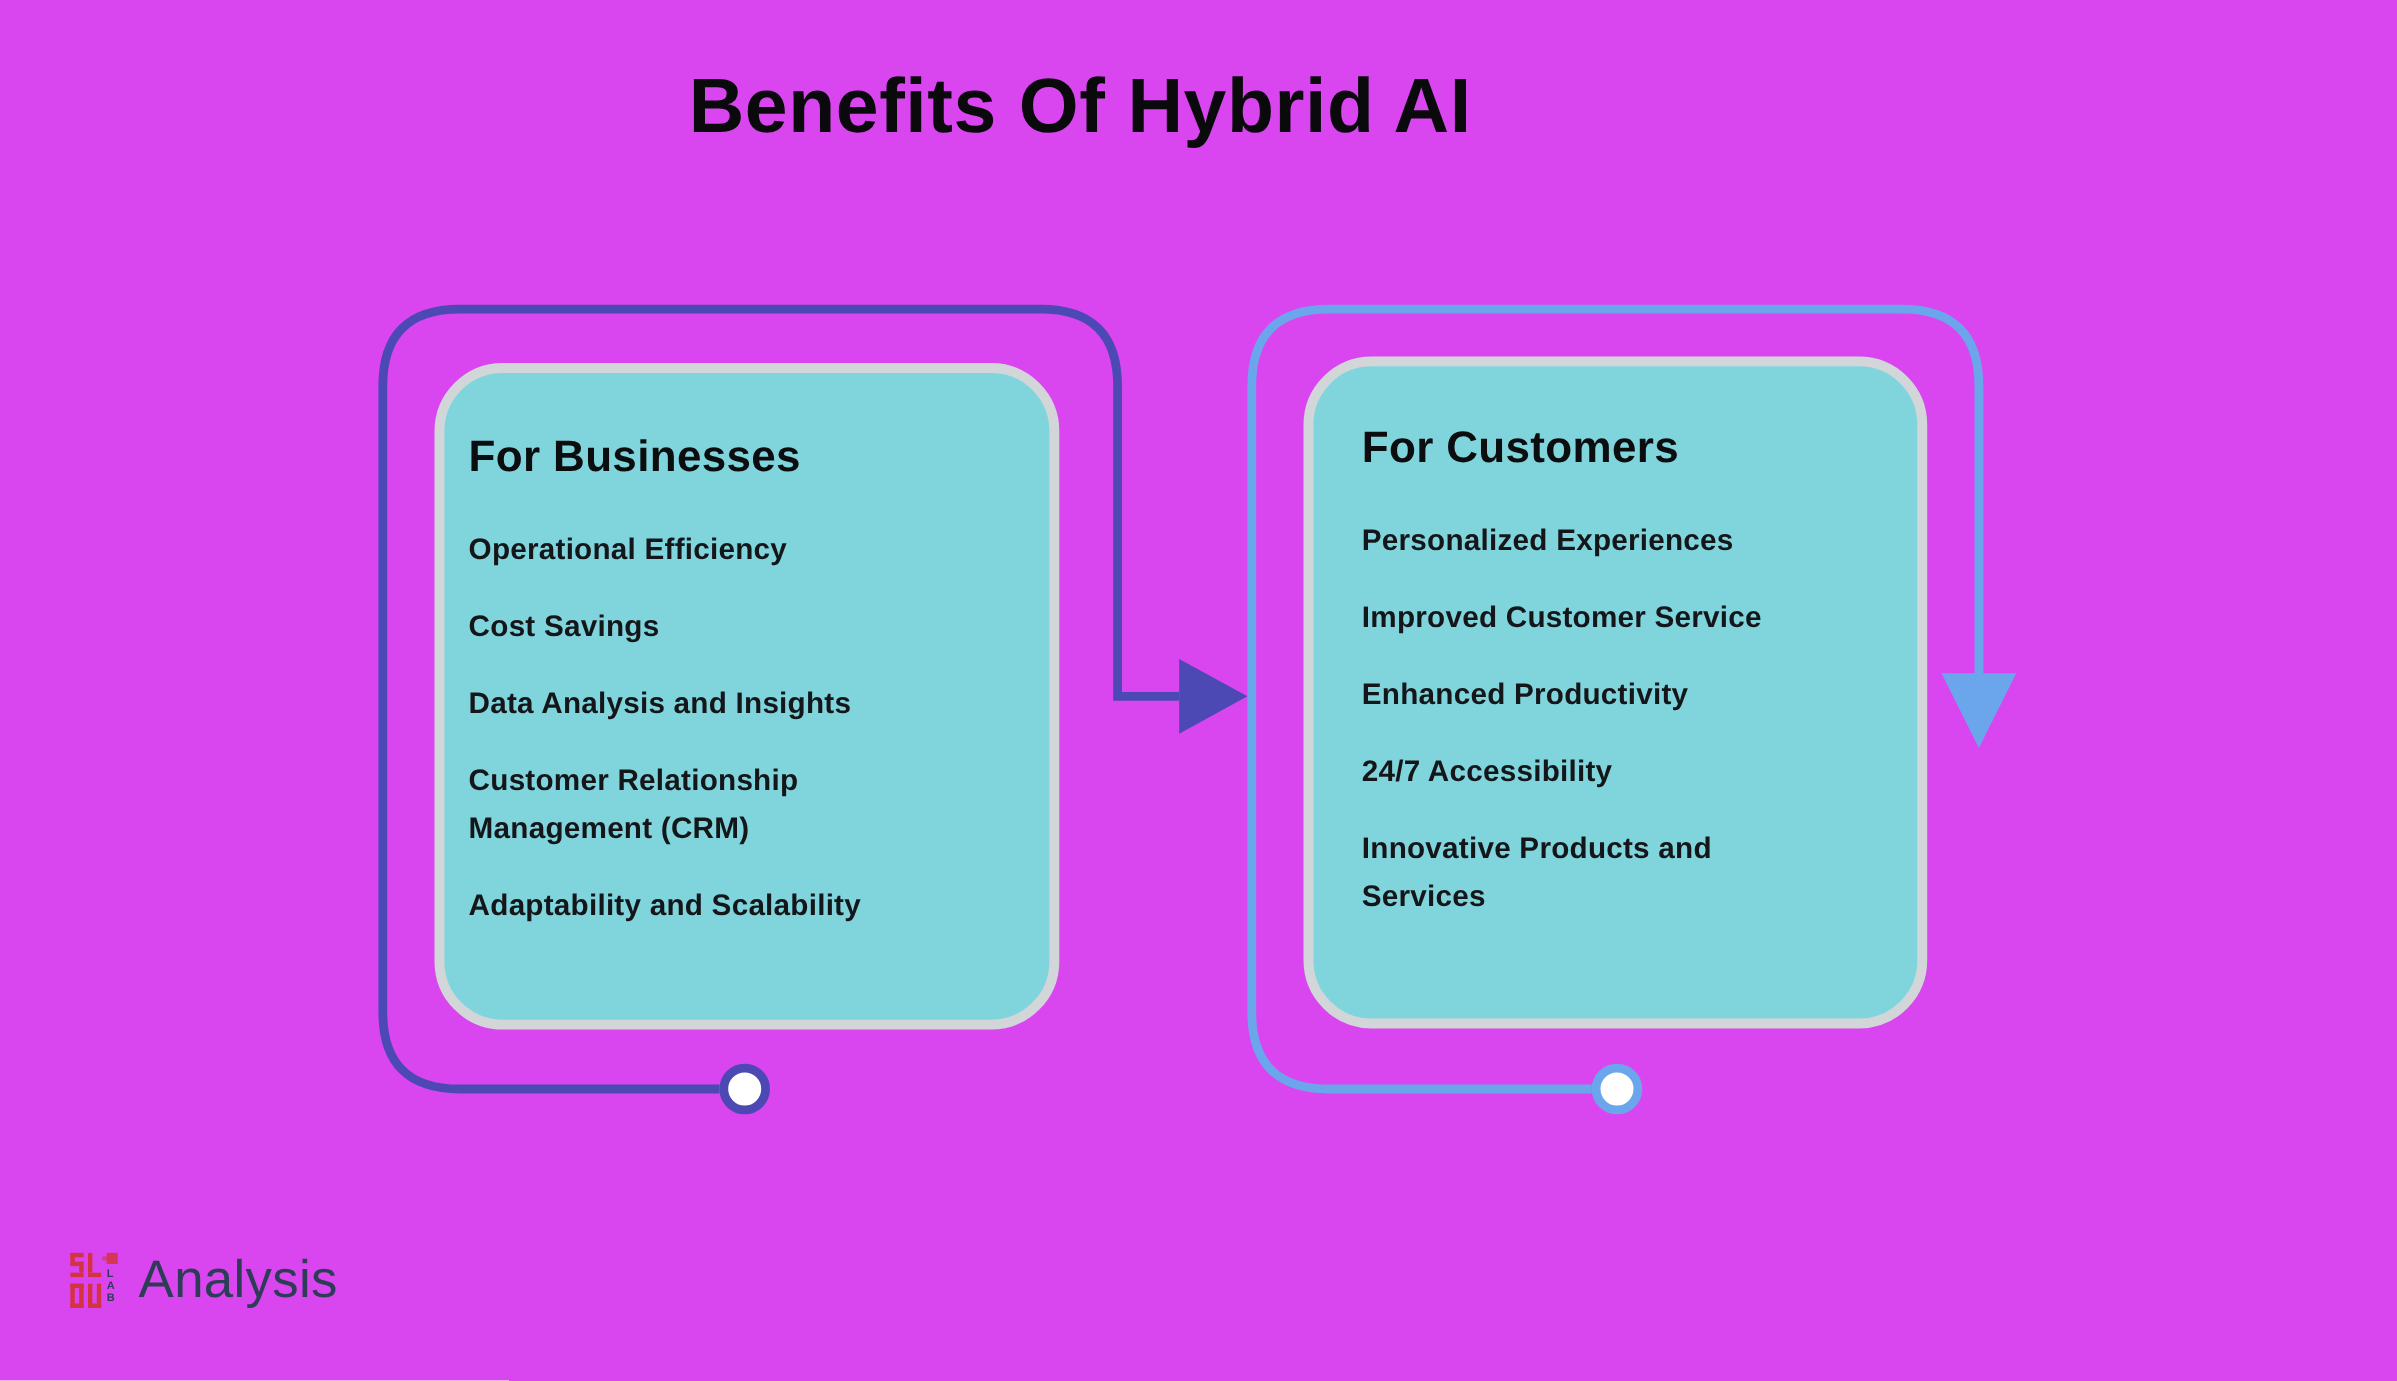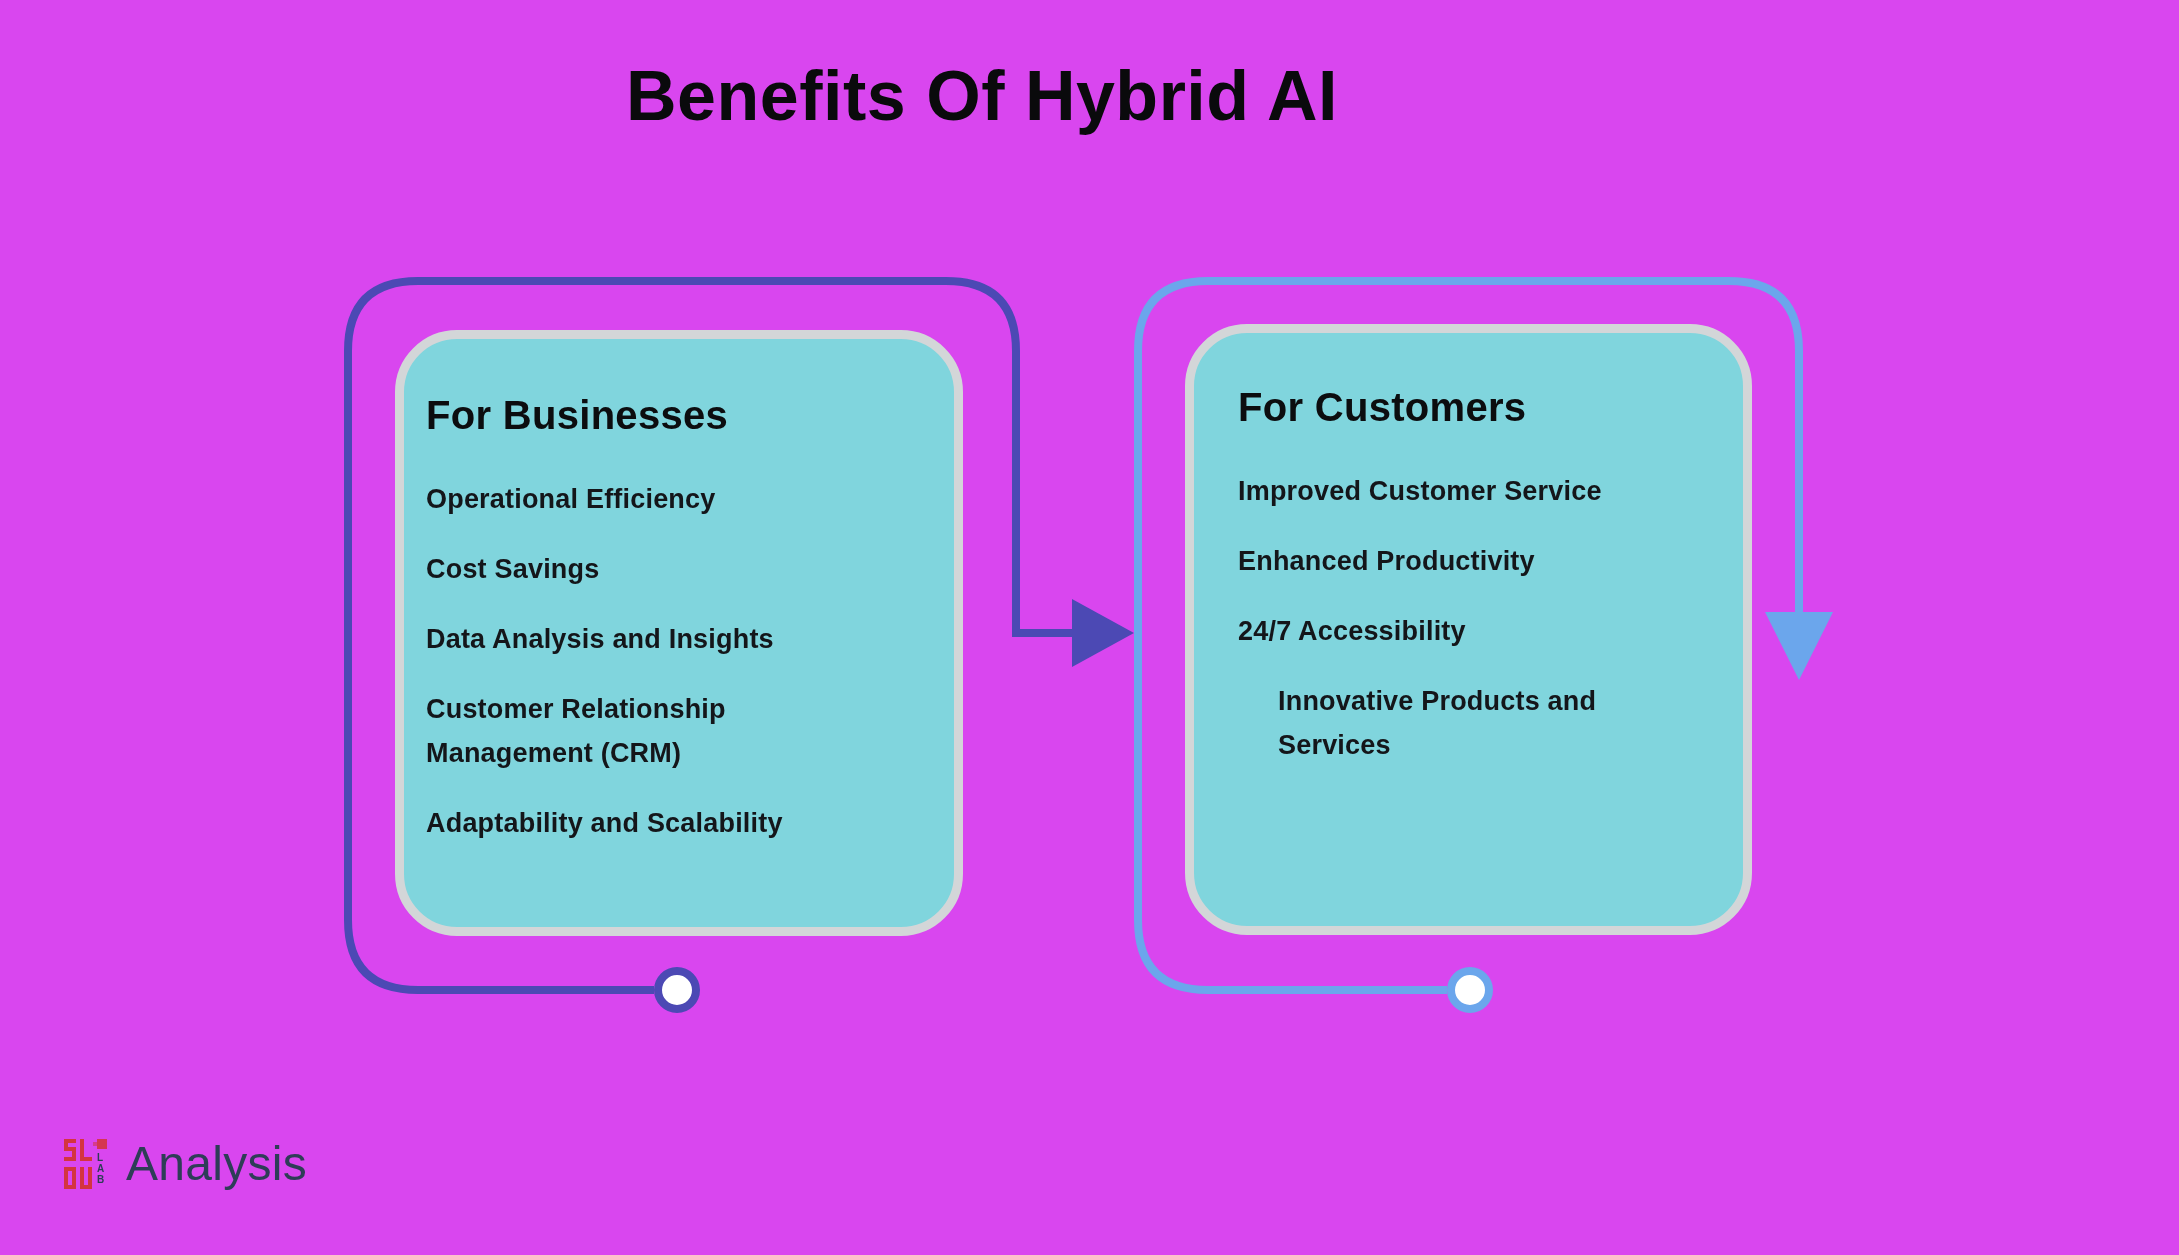--- a/index.html
+++ b/index.html
@@ -59,21 +59,21 @@
   }
   .benefit-item {
     font-size: 27px;
     font-weight: 700;
     letter-spacing: 0.2px;
     line-height: 44px;
     margin-bottom: 26px;
     color: #14161a;
   }
   .benefit-item.wrap-businesses { max-width: 380px; }
-  .benefit-item.wrap-customers  { max-width: 400px; margin-left: 40px; }
+  .benefit-item.wrap-customers  { max-width: 400px; }
   .logo {
     position: absolute;
     left: 62px; top: 1136px;
     display: flex;
     align-items: center;
     gap: 16px;
   }
   .logo-text {
     font-size: 48px;
     font-weight: 500;
@@ -107,20 +107,21 @@
     <h2 class="card-heading">For Businesses</h2>
     <div class="benefit-item">Operational Efficiency</div>
     <div class="benefit-item">Cost Savings</div>
     <div class="benefit-item">Data Analysis and Insights</div>
     <div class="benefit-item wrap-businesses">Customer Relationship Management (CRM)</div>
     <div class="benefit-item">Adaptability and Scalability</div>
   </section>
 
   <section class="card card-2">
     <h2 class="card-heading">For Customers</h2>
+    <div class="benefit-item">Personalized Experiences</div>
     <div class="benefit-item">Improved Customer Service</div>
     <div class="benefit-item">Enhanced Productivity</div>
     <div class="benefit-item">24/7 Accessibility</div>
     <div class="benefit-item wrap-customers">Innovative Products and Services</div>
   </section>
 
   <div class="logo">
     <svg width="48" height="54" viewBox="0 0 48 54" aria-hidden="true">
 
       <g fill="#D43440">

